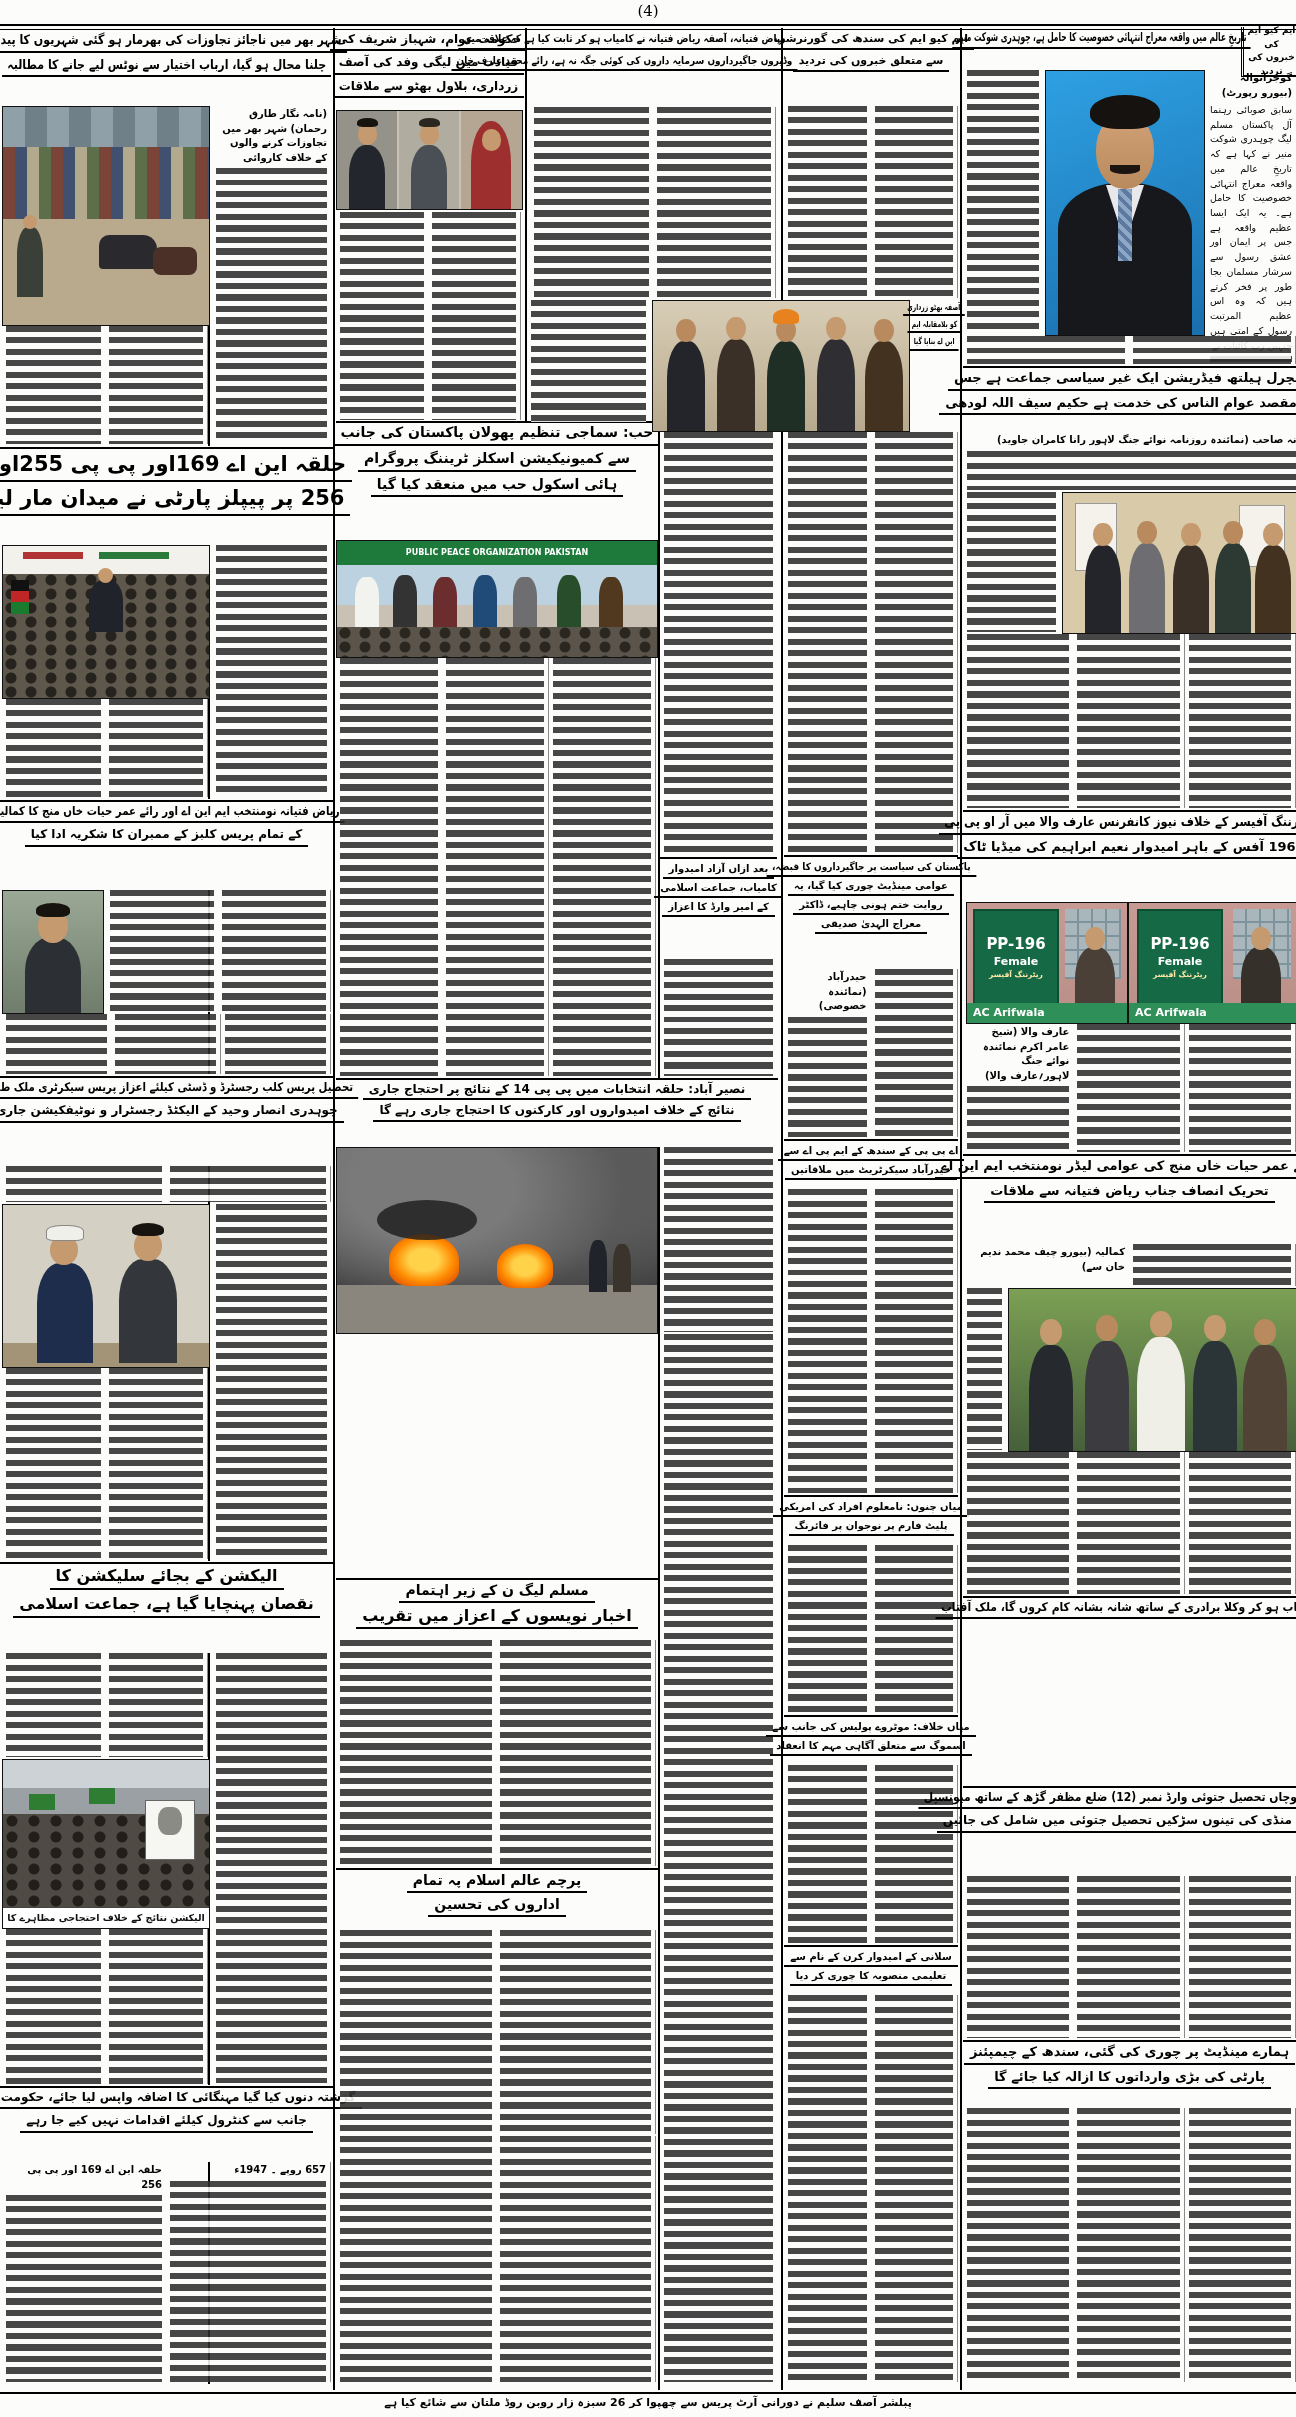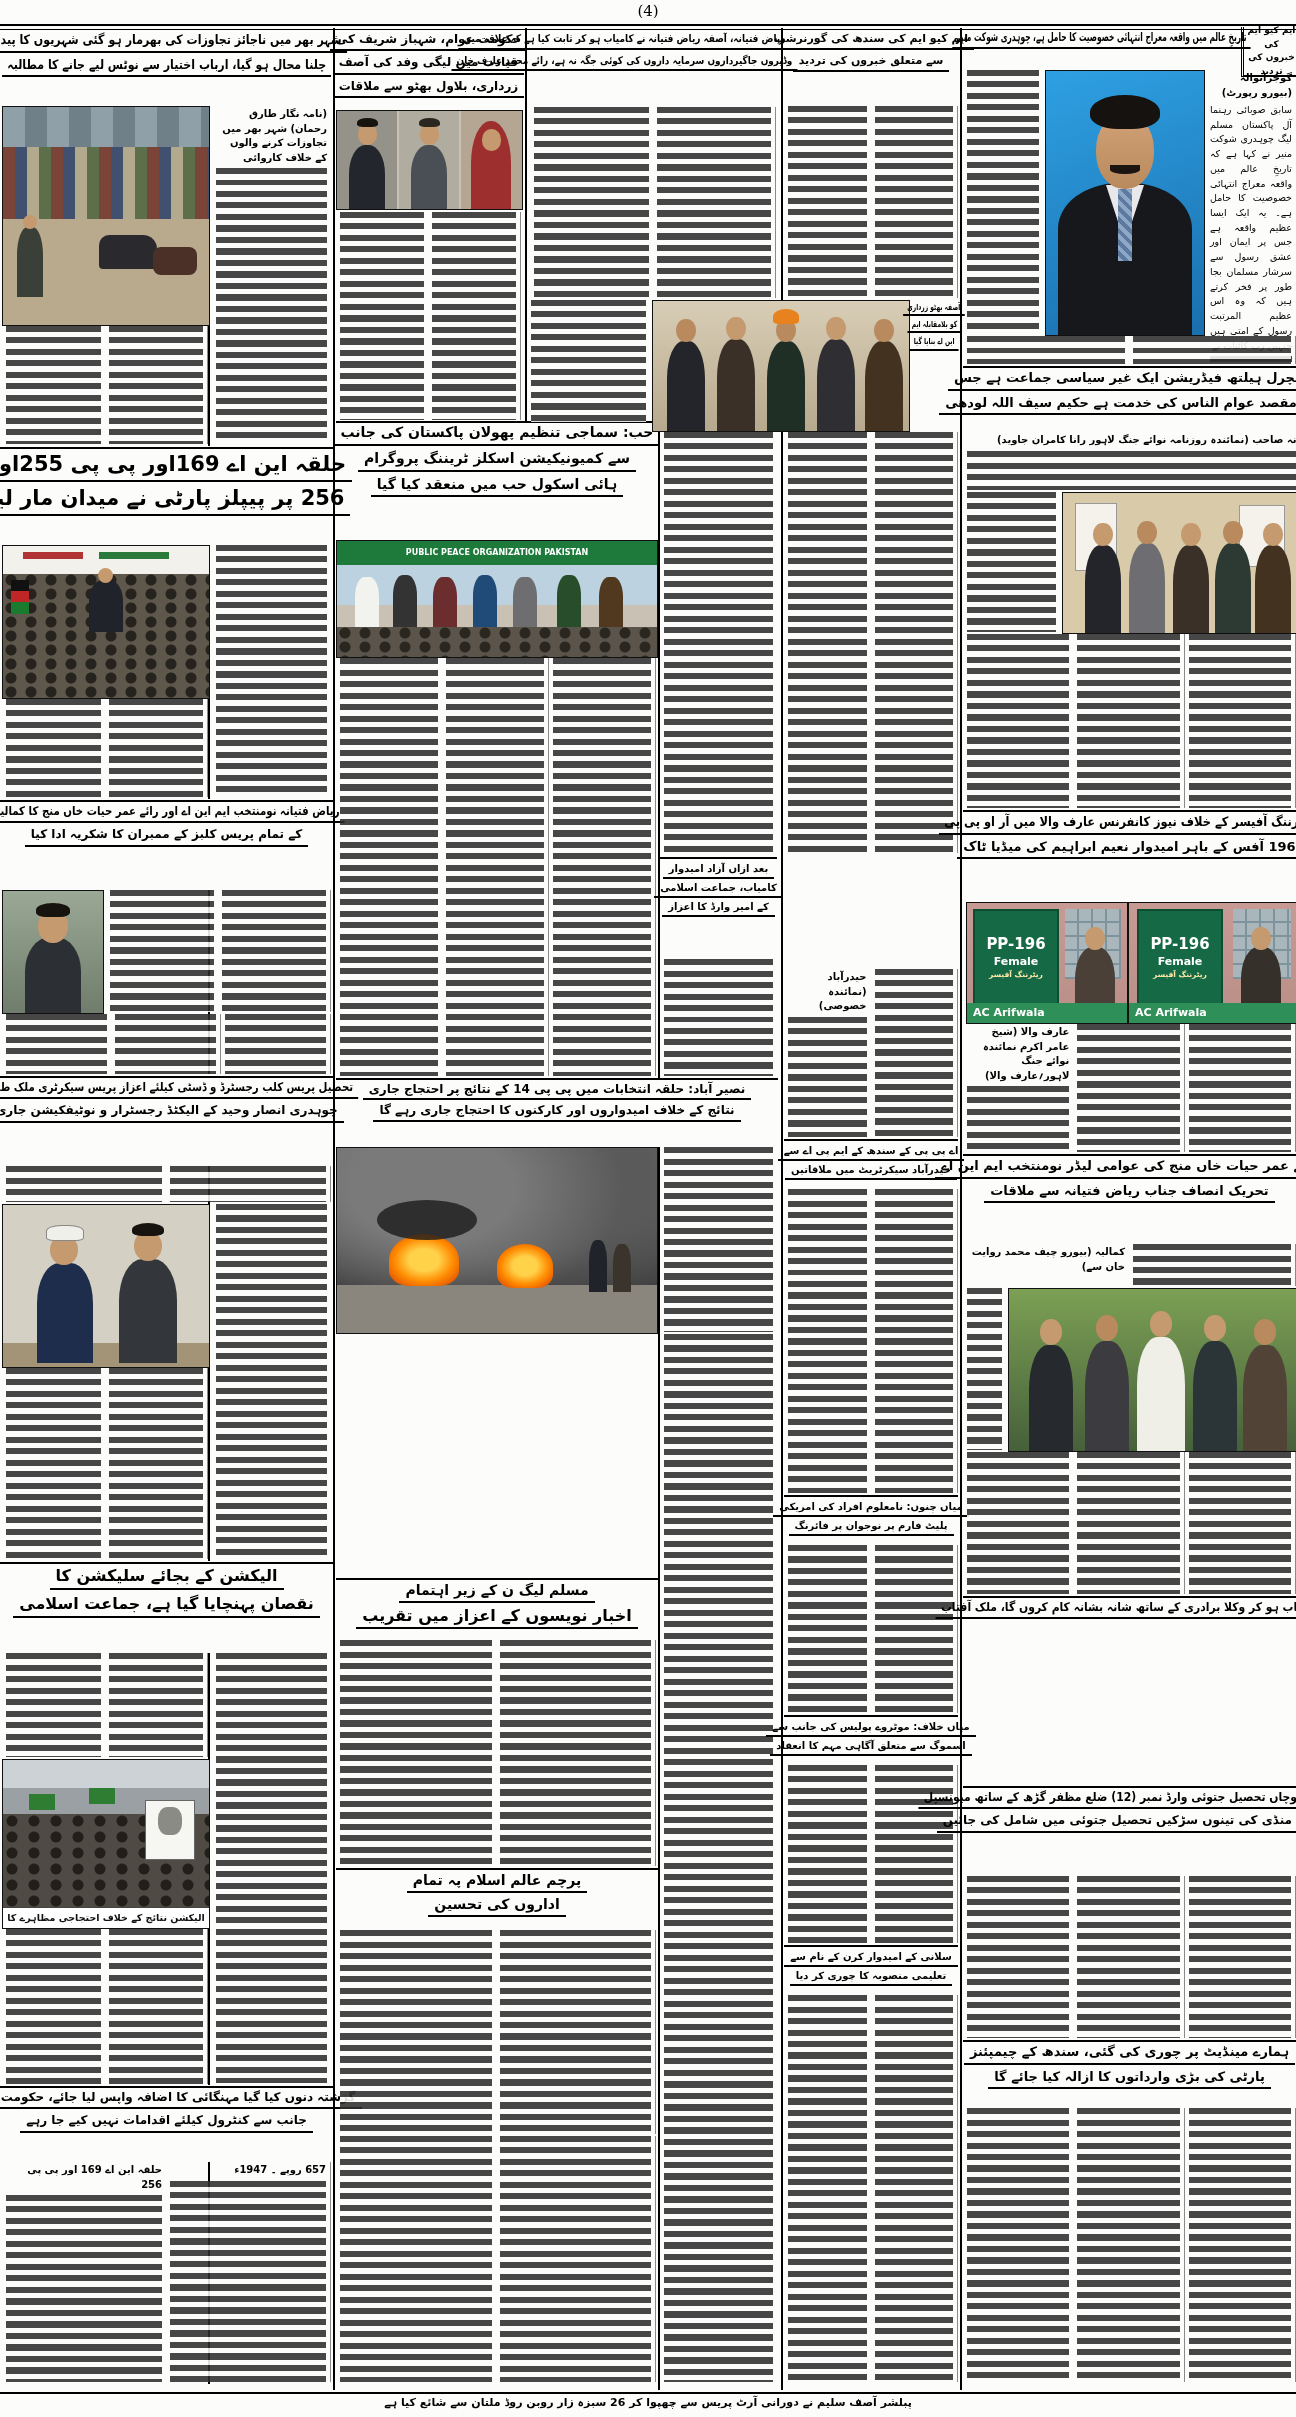--- a/index.html
+++ b/index.html
@@ -426,20 +426,26 @@
     <div class="ln" style="font-size:8.5px;transform:scaleX(.7)">این اے بنایا گیا</div>
   </div>
   <div class="tx" style="left:784px;top:432px;width:174px;height:421px">
     <div class="c">
         <div class="sim"></div>
       </div>
     <div class="c">
         <div class="sim"></div>
       </div>
   </div>
+  <div class="hl sh sht" style="left:784px;top:855px;width:174px">
+    <div class="ln" style="font-size:10px;transform:scaleX(.9)">پاکستان کی سیاست پر جاگیرداروں کا قبضہ،</div>
+    <div class="ln" style="font-size:10px">عوامی مینڈیٹ چوری کیا گیا، یہ</div>
+    <div class="ln" style="font-size:10px">روایت ختم ہونی چاہیے، ڈاکٹر</div>
+    <div class="ln" style="font-size:10px">معراج الہدیٰ صدیقی</div>
+  </div>
   <div class="tx" style="left:784px;top:969px;width:174px;height:168px">
     <div class="c">
         <div class="lead">حیدرآباد (نمائندہ خصوصی)</div>
         <div class="sim"></div>
       </div>
     <div class="c">
         <div class="sim"></div>
       </div>
   </div>
   <div class="hl sh sht" style="left:784px;top:1139px;width:174px">
@@ -610,21 +616,21 @@
         <div class="sim"></div>
       </div>
   </div>
 
   <div class="hl" style="left:963px;top:1158px;width:333px">
     <div class="ln" style="font-size:13px">رائے عمر حیات خاں منج کی عوامی لیڈر نومنتخب ایم این اے</div>
     <div class="ln" style="font-size:13px">تحریک انصاف جناب ریاض فتیانہ سے ملاقات</div>
   </div>
   <div class="tx" style="left:963px;top:1244px;width:333px;height:42px">
     <div class="c">
-        <div class="lead">کمالیہ (بیورو چیف محمد روایت خان سے)</div>
+        <div class="lead">کمالیہ (بیورو چیف محمد ندیم خان سے)</div>
       </div>
     <div class="c">
         <div class="sim"></div>
       </div>
   </div>
   <div class="photo" style="left:1008px;top:1288px;width:288px;height:162px">
     <div class="ov" style="left:0;top:0;right:0;bottom:0;background:linear-gradient(#7ca055,#46603a)"></div>
     <div class="ov" style="left:20px;top:56px;width:44px;height:106px;background:#262a2e;border-radius:42% 42% 0 0"></div>
     <div class="ov" style="left:31px;top:30px;width:22px;height:26px;background:#c59a6f;border-radius:48%"></div>
     <div class="ov" style="left:76px;top:52px;width:44px;height:110px;background:#3c3c40;border-radius:42% 42% 0 0"></div>

